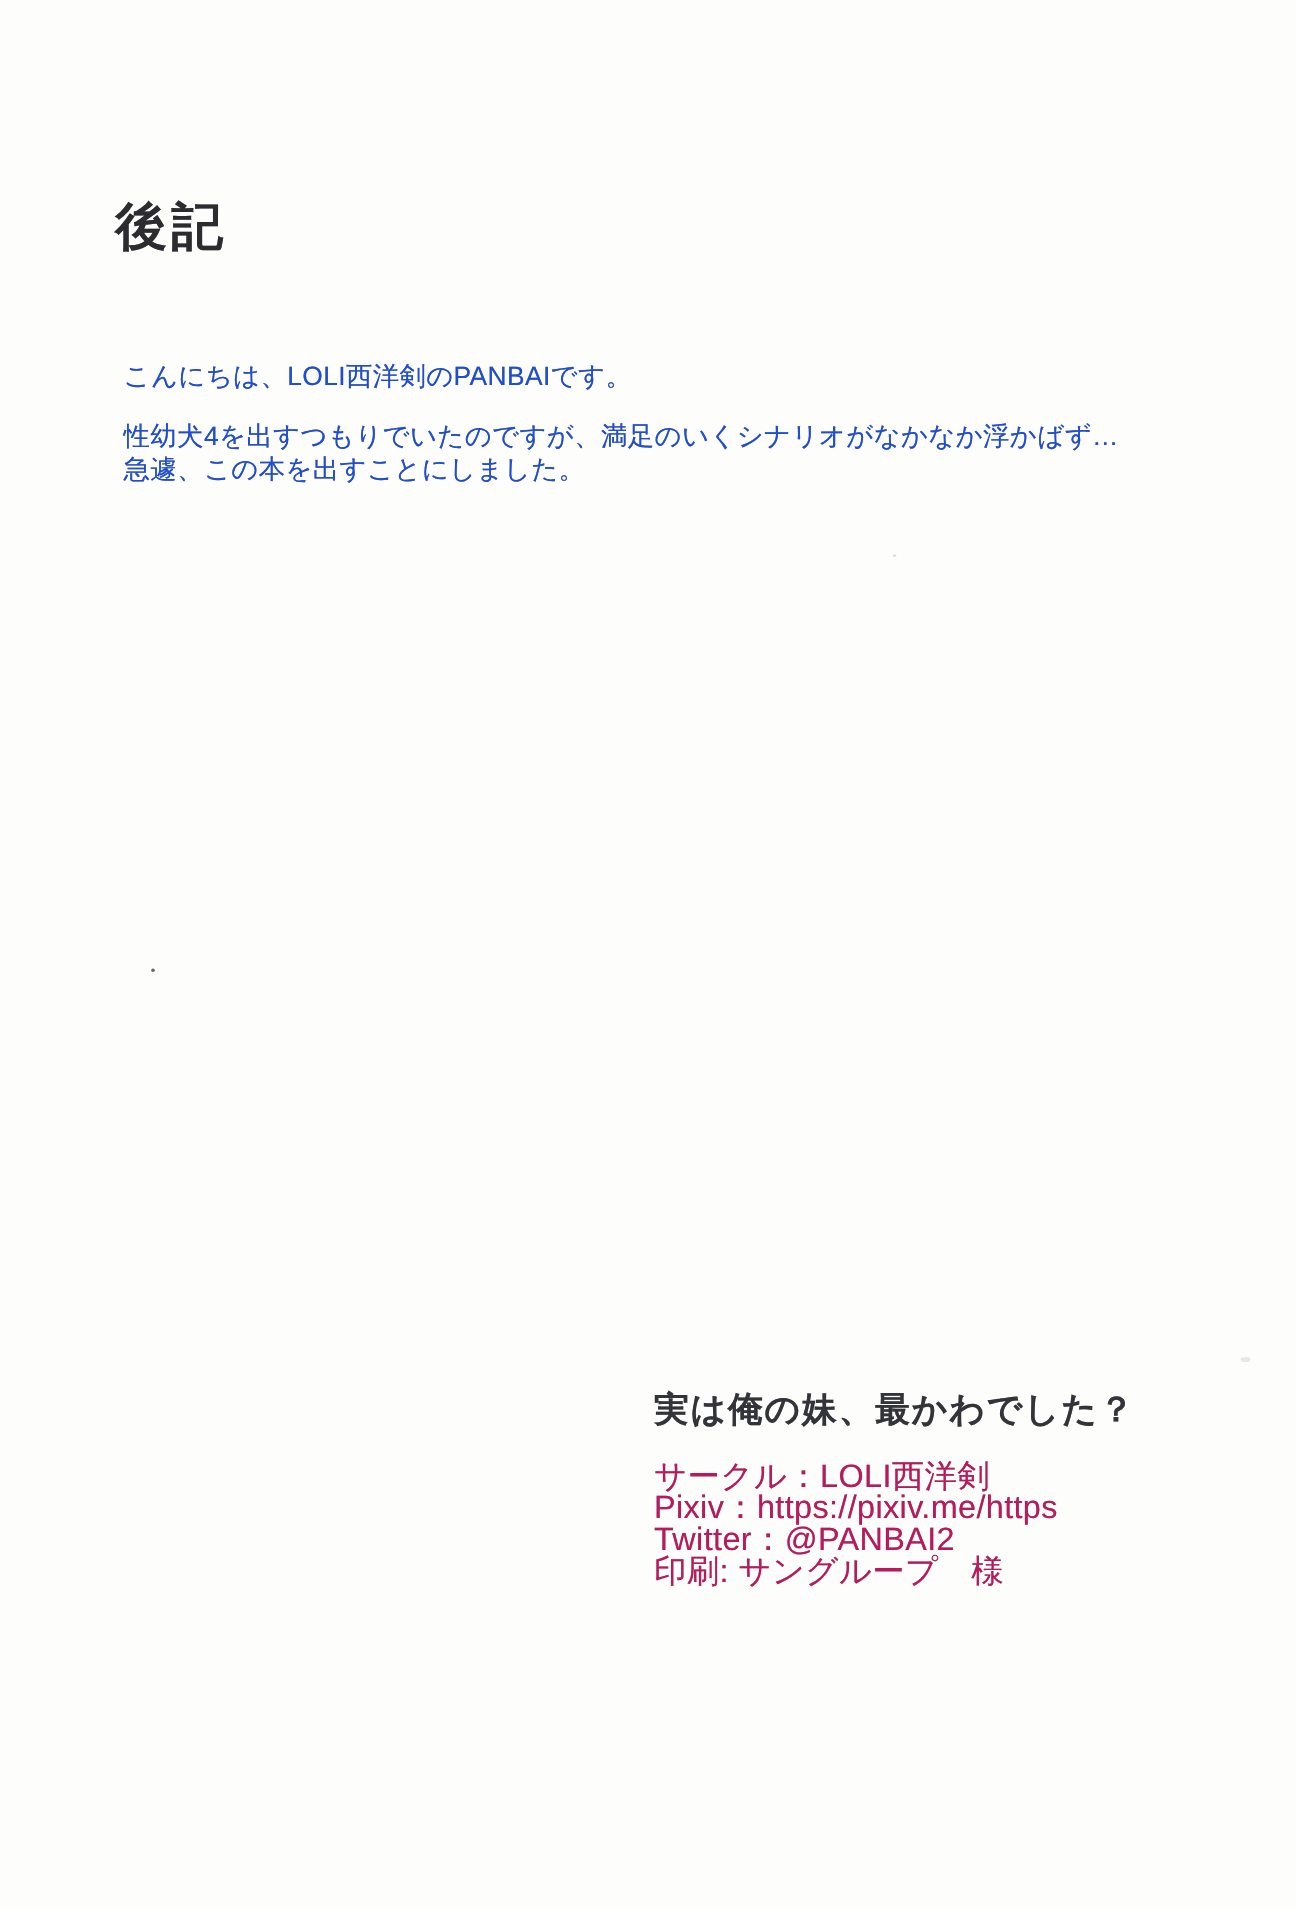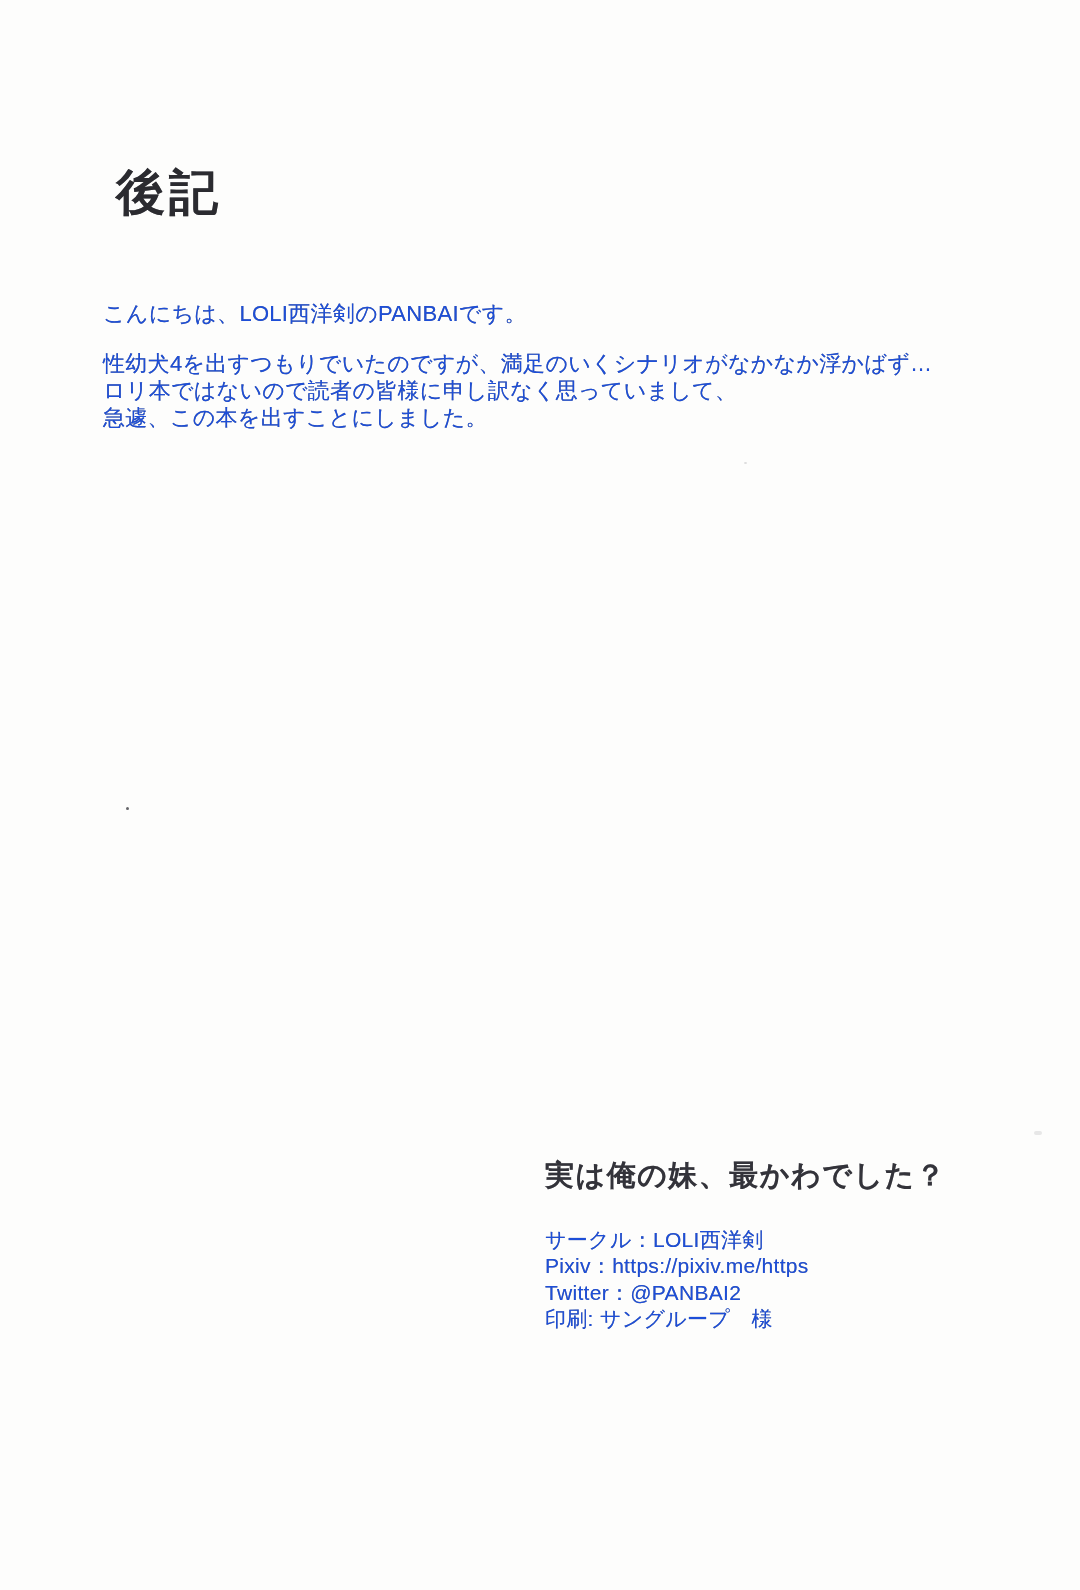--- a/index.html
+++ b/index.html
@@ -11,24 +11,24 @@
     position: relative;
     width: 1080px;
     height: 1590px;
     background: #fdfdfc;
     overflow: hidden;
     font-family: "Liberation Sans", "DejaVu Sans", sans-serif;
     color: #2d2d32;
   }
   .heading {
     position: absolute;
-    left: 116px;
+    left: 96px;
     top: 168px;
     margin: 0;
-    font-size: 49px;
+    font-size: 43px;
     font-weight: 600;
     letter-spacing: 4px;
     color: #2b2b30;
     line-height: 1;
     text-shadow: 0 0 0.5px rgba(45,45,50,0.55);
   }
   .para {
     position: absolute;
     left: 103px;
     margin: 0;
@@ -42,35 +42,35 @@
   .para-1 { top: 300px; }
   .para-2 { top: 350px; }
   .para-3 { top: 482px; }
   .line { min-height: 27px; }
   .colophon {
     position: absolute;
     left: 545px;
     top: 1158px;
   }
   .colophon-title {
-    margin: 0 0 34px 0;
+    margin: 0 0 24px 0;
     font-family: "Liberation Serif", "DejaVu Serif", serif;
     font-size: 29px;
     font-weight: 700;
     letter-spacing: 1.5px;
     color: #33333a;
     line-height: 1.2;
     white-space: nowrap;
     text-shadow: 0 0 0.5px rgba(51,51,58,0.5);
   }
   .colophon-lines {
-    font-size: 21px;
+    font-size: 27px;
     line-height: 26.5px;
     letter-spacing: 0.3px;
-    color: #1d4ed8;
+    color: #be185d;
     text-shadow: 0 0 0.5px rgba(48,48,54,0.55);
   }
   .colophon-line { white-space: nowrap; }
   .speck {
     position: absolute;
     border-radius: 50%;
     background: #4a4a4f;
   }
   .speck-1 { left: 126px; top: 807px; width: 3px; height: 3px; opacity: 0.85; }
   .speck-2 { left: 1034px; top: 1131px; width: 8px; height: 4px; opacity: 0.12; border-radius: 2px; }
@@ -82,21 +82,20 @@
 <div class="page">
 
   <h1 class="heading">後記</h1>
 
   <div class="para para-1">
     <div class="line">こんにちは、LOLI西洋剣のPANBAIです。</div>
   </div>
 
   <div class="para para-2">
     <div class="line">性幼犬4を出すつもりでいたのですが、満足のいくシナリオがなかなか浮かばず…</div>
-    <div class="line">ロリ本ではないので読者の皆様に申し訳なく思っていまして、</div>
     <div class="line">急遽、この本を出すことにしました。</div>
   </div>
 
 
   <div class="colophon">
     <div class="colophon-title">実は俺の妹、最かわでした？</div>
     <div class="colophon-lines">
       <div class="colophon-line">サークル：LOLI西洋剣</div>
       <div class="colophon-line">Pixiv：https://pixiv.me/https</div>
       <div class="colophon-line">Twitter：@PANBAI2</div>

